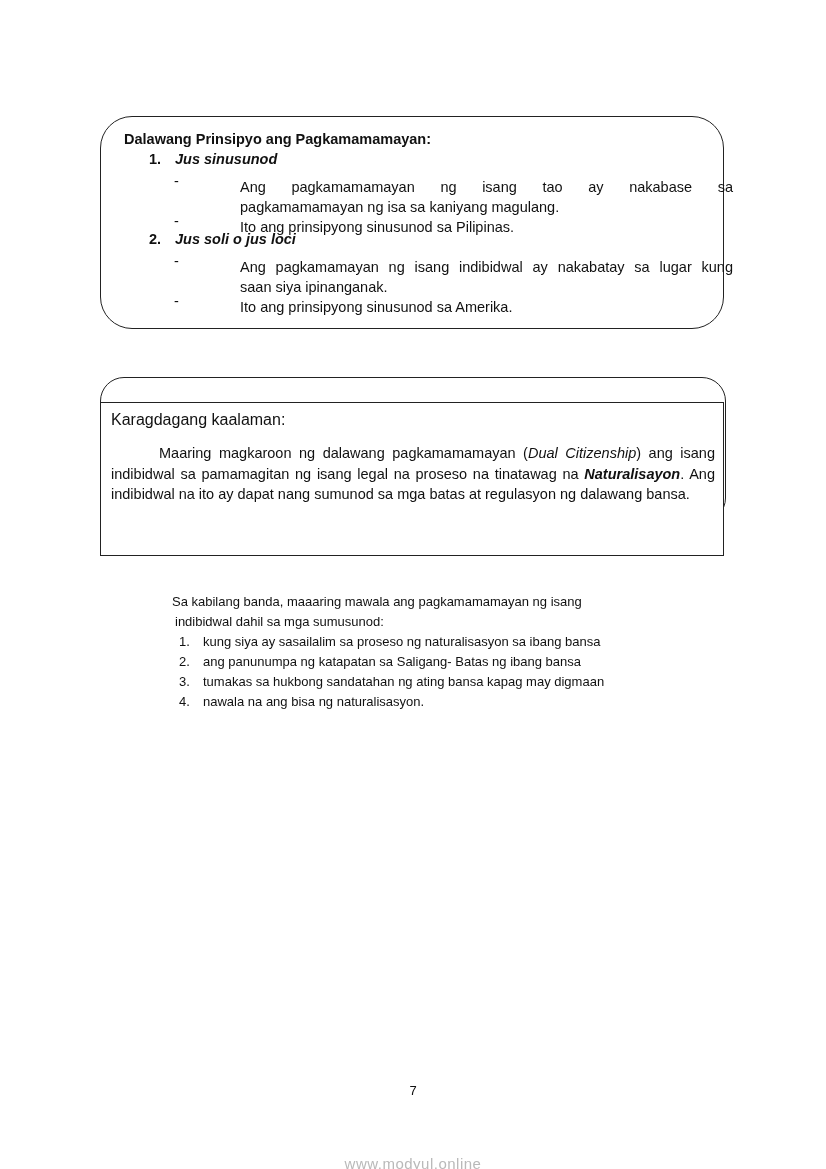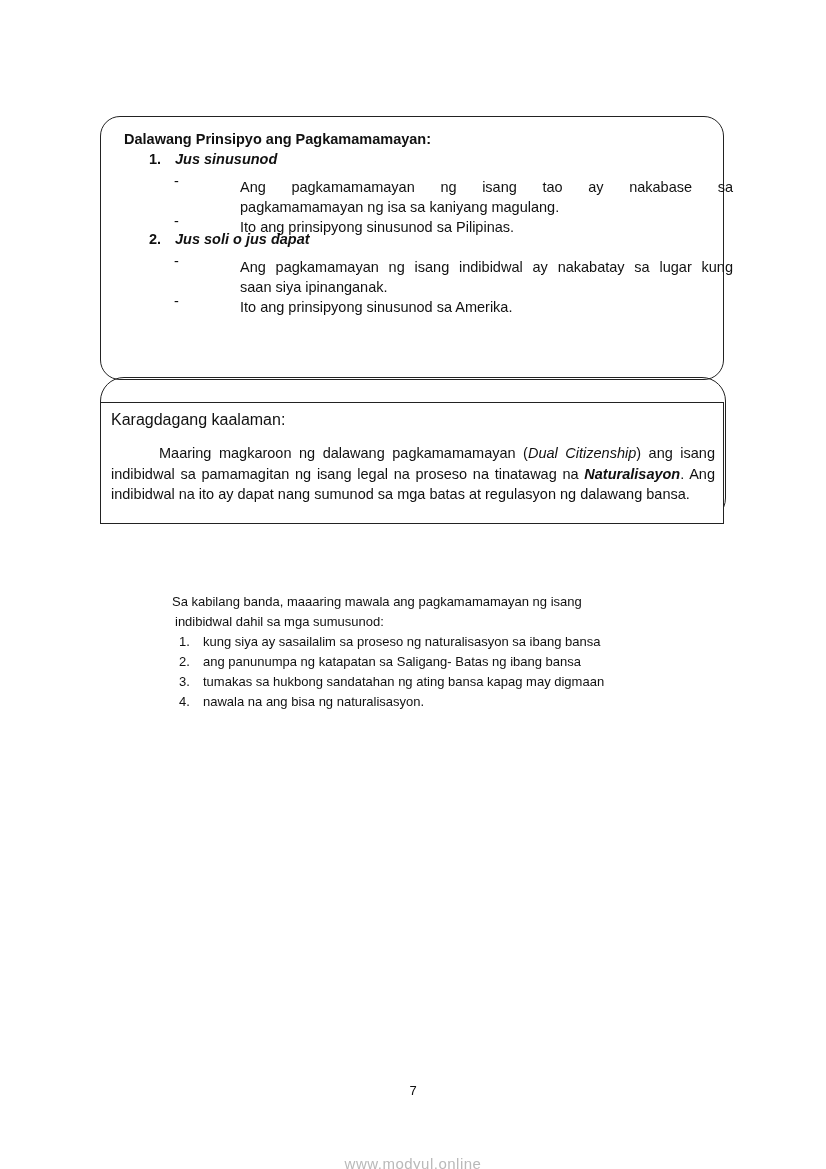--- a/index.html
+++ b/index.html
@@ -1,27 +1,27 @@
 <!DOCTYPE html>
 <html><head>
 <meta charset="utf-8">
 <style>
   html, body { margin: 0; padding: 0; }
   body { width: 826px; height: 1169px; background: #ffffff; position: relative; font-family: "Liberation Sans", sans-serif; color: #111; overflow: hidden; }
-  .box1 { position: absolute; left: 100px; top: 116px; width: 624px; height: 264px; border: 1.3px solid #222; border-radius: 20px; box-sizing: border-box; }
+  .box1 { position: absolute; left: 100px; top: 116px; width: 624px; height: 213px; border: 1.3px solid #222; border-radius: 32px; box-sizing: border-box; }
   .box1 .title { position: absolute; left: 23px; top: 14px; font-weight: bold; font-size: 14.5px; }
   .item { position: absolute; font-size: 14.5px; }
   .item .num { position: absolute; left: 0; font-weight: bold; }
   .item .lbl { position: absolute; left: 26px; font-weight: bold; font-style: italic; white-space: nowrap; }
   .bullet { position: absolute; font-size: 14.5px; line-height: 20px; }
   .bullet .dash { position: absolute; left: 0; top: 0; }
   .bullet .txt { position: absolute; left: 26px; top: 6px; width: 493px; text-align: justify; text-align-last: left; margin-left: 40px; }
   .bullet .txt.j { text-align-last: justify; }
   .box2-round { position: absolute; left: 100px; top: 377px; width: 626px; height: 145px; border: 1.3px solid #222; border-radius: 24px; box-sizing: border-box; }
-  .box2-rect { position: absolute; left: 100px; top: 402px; width: 624px; height: 122px; border: 1.2px solid #222; background: #fff; box-sizing: border-box; }
+  .box2-rect { position: absolute; left: 100px; top: 402px; width: 624px; height: 154px; border: 1.2px solid #222; background: #fff; box-sizing: border-box; }
   .box2-rect .heading { position: absolute; left: 10px; top: 8px; font-size: 16px; }
   .box2-rect .para { position: absolute; left: 10px; top: 40px; width: 604px; font-size: 14.5px; line-height: 20.5px; text-align: justify; }
   .box2-rect .para .ind { display: inline-block; width: 48px; }
   .sec3 { position: absolute; left: 172px; top: 592px; font-size: 13px; line-height: 20px; }
   .sec3 .intro2 { padding-left: 3px; }
   .sec3 ol { list-style: none; margin: 0; padding: 0; }
   .sec3 li { position: relative; padding-left: 31px; white-space: nowrap; }
   .sec3 li .n { position: absolute; left: 7px; }
   .pagenum { position: absolute; left: 0; width: 826px; top: 1083px; text-align: center; font-size: 13px; }
   .watermark { position: absolute; left: 0; width: 826px; top: 1124px; text-align: center; font-size: 15px; color: #b9b9b9; letter-spacing: 0.5px; margin-top: 31px; }
@@ -43,21 +43,21 @@
   <div class="bullet" style="left:73px; top:74px;">
     <div class="txt">pagkamamamayan ng isa sa kaniyang magulang.</div>
   </div>
   <div class="bullet" style="left:73px; top:94px;">
     <span class="dash">-</span>
     <div class="txt">Ito ang prinsipyong sinusunod sa Pilipinas.</div>
   </div>
 
   <div class="item" style="left:48px; top:114px;">
     <span class="num">2.</span>
-    <span class="lbl">Jus soli o jus dapat</span>
+    <span class="lbl">Jus soli o jus loci</span>
   </div>
   <div class="bullet" style="left:73px; top:134px;">
     <span class="dash">-</span>
     <div class="txt j">Ang pagkamamayan ng isang indibidwal ay nakabatay sa lugar kung</div>
   </div>
   <div class="bullet" style="left:73px; top:154px;">
     <div class="txt">saan siya ipinanganak.</div>
   </div>
   <div class="bullet" style="left:73px; top:174px;">
     <span class="dash">-</span>

